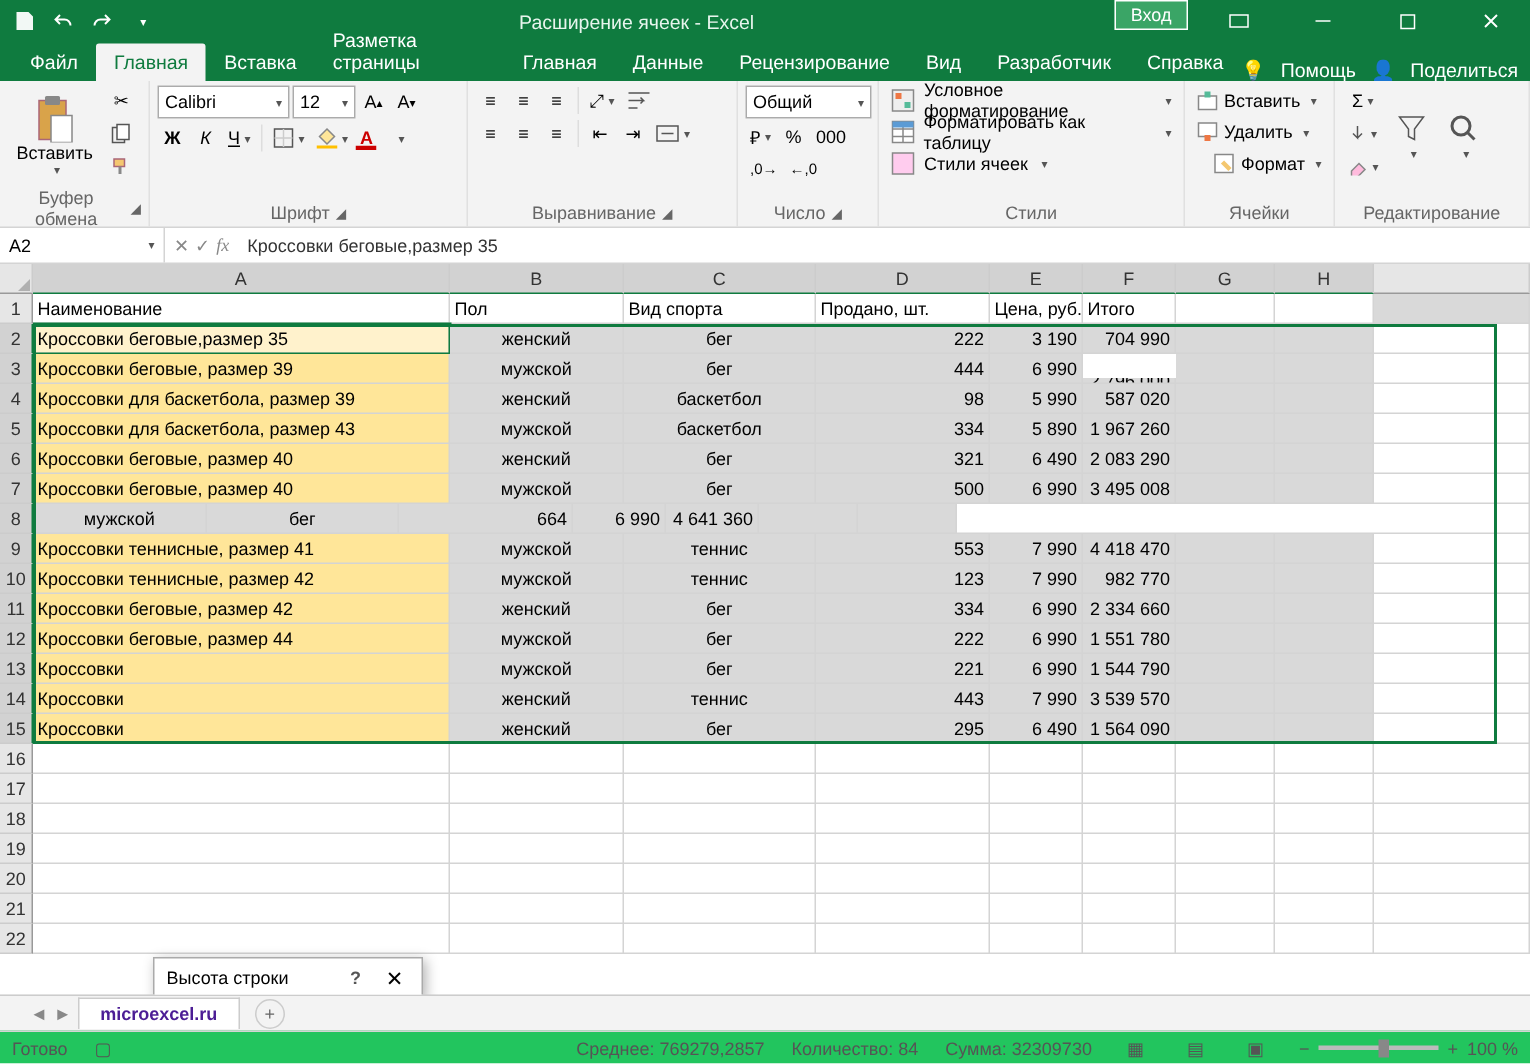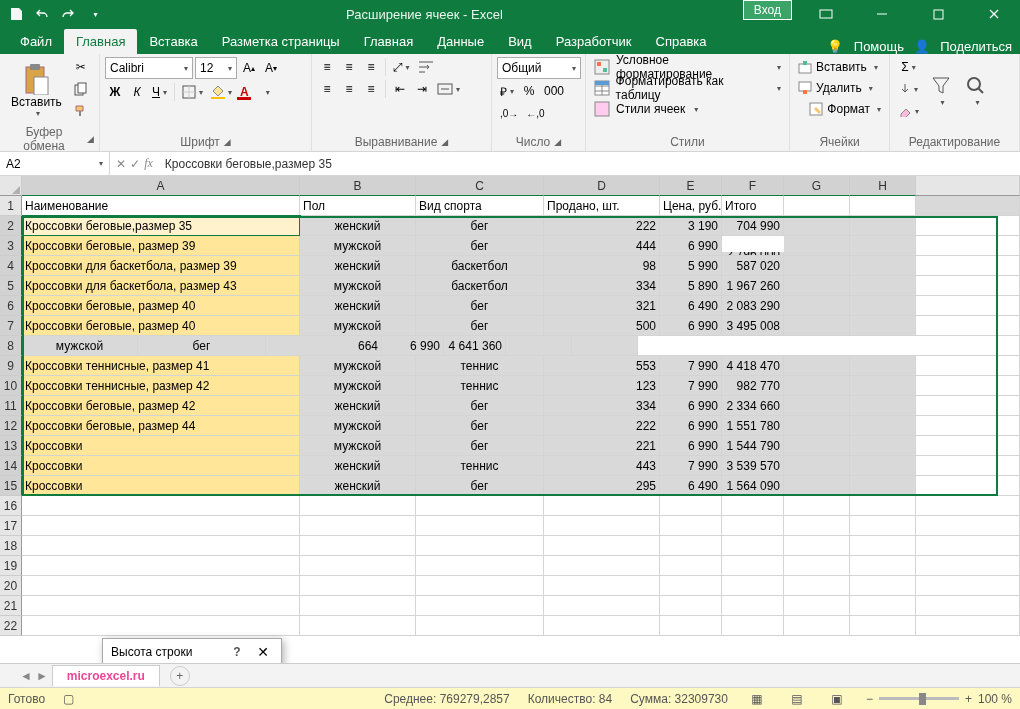--- a/index.html
+++ b/index.html
@@ -50,23 +50,23 @@
 .c-c{justify-content:center}
 .c-r{justify-content:flex-end}
 .active-cell{outline:2px solid #0f7b3f;outline-offset:-1px}
 .selborder{position:absolute;border:2px solid #0f7b3f;pointer-events:none;z-index:5}
 .dialog{position:absolute;top:462px;left:102px;width:180px;background:#fff;border:1px solid #aaa;box-shadow:2px 2px 8px rgba(0,0,0,.3);z-index:10}
 .dlg-title{height:26px;display:flex;align-items:center;padding:0 8px;font-size:12px;gap:8px}
 .dlg-title span:first-child{flex:1}
 .dlg-x{width:20px;height:20px;display:flex;align-items:center;justify-content:center;font-size:14px}
 .dlg-q{width:16px;height:16px;display:flex;align-items:center;justify-content:center;color:#555;font-weight:bold}
 .sheet-tabs{height:24px;border-top:1px solid #ccc;display:flex;align-items:center;background:#f3f3f3;padding-left:20px;gap:4px}
-.stab{padding:3px 14px;border:1px solid #ccc;border-bottom:none;background:#fff;color:#ec4899;font-weight:bold;font-size:12px}
+.stab{padding:3px 14px;border:1px solid #ccc;border-bottom:none;background:#fff;color:#4c1d95;font-weight:bold;font-size:12px}
 .stab-add{width:20px;height:20px;border:1px solid #ccc;border-radius:50%;display:flex;align-items:center;justify-content:center;color:#666;margin-left:6px}
-.statusbar{height:22px;background:#fef9c3;border-top:1px solid #d4d4d4;display:flex;align-items:center;padding:0 8px;color:#555;font-size:12px;gap:18px}
+.statusbar{height:22px;background:#22c55e;border-top:1px solid #d4d4d4;display:flex;align-items:center;padding:0 8px;color:#555;font-size:12px;gap:18px}
 .statusbar .spacer{flex:1}
 .zoom{display:flex;align-items:center;gap:6px}
 .zoom-slider{width:80px;height:3px;background:#bbb;position:relative}
 .zoom-slider::after{content:'';position:absolute;left:50%;top:-4px;width:7px;height:12px;background:#888}
 .viewbtn{width:22px;height:16px;border:1px solid transparent;display:flex;align-items:center;justify-content:center}
 svg{display:block}
 </style>
 </head>
 <body>
 
@@ -117,20 +117,21 @@
   </div>
 </div>
 
 <div class="tabs">
   <div class="tab">Файл</div>
   <div class="tab active">Главная</div>
   <div class="tab">Вставка</div>
   <div class="tab">Разметка страницы</div>
   <div class="tab">Главная</div>
   <div class="tab">Данные</div>
+  <div class="tab">Рецензирование</div>
   <div class="tab">Вид</div>
   <div class="tab">Разработчик</div>
   <div class="tab">Справка</div>
   <div class="tabs-right">
     <span>💡</span>
     <span>Помощь</span>
     <span>👤</span>
     <span>Поделиться</span>
   </div>
 </div>

